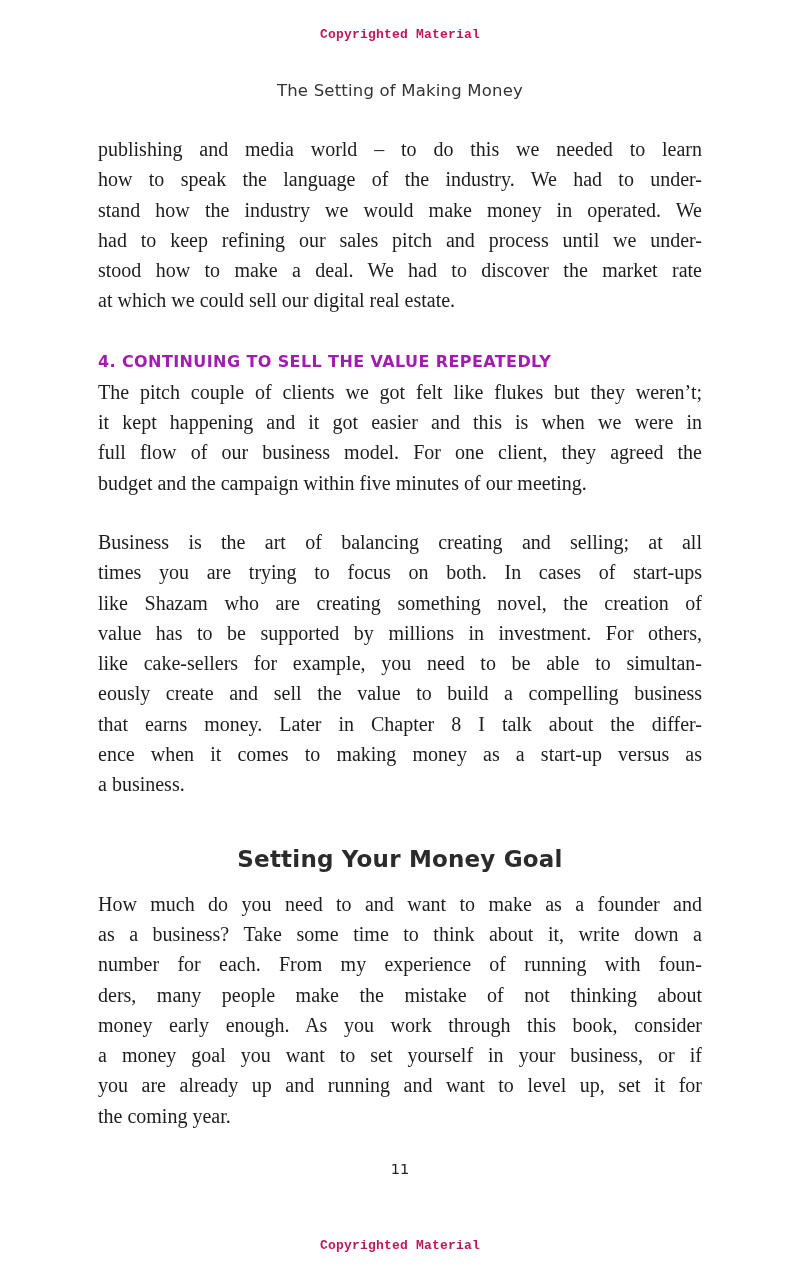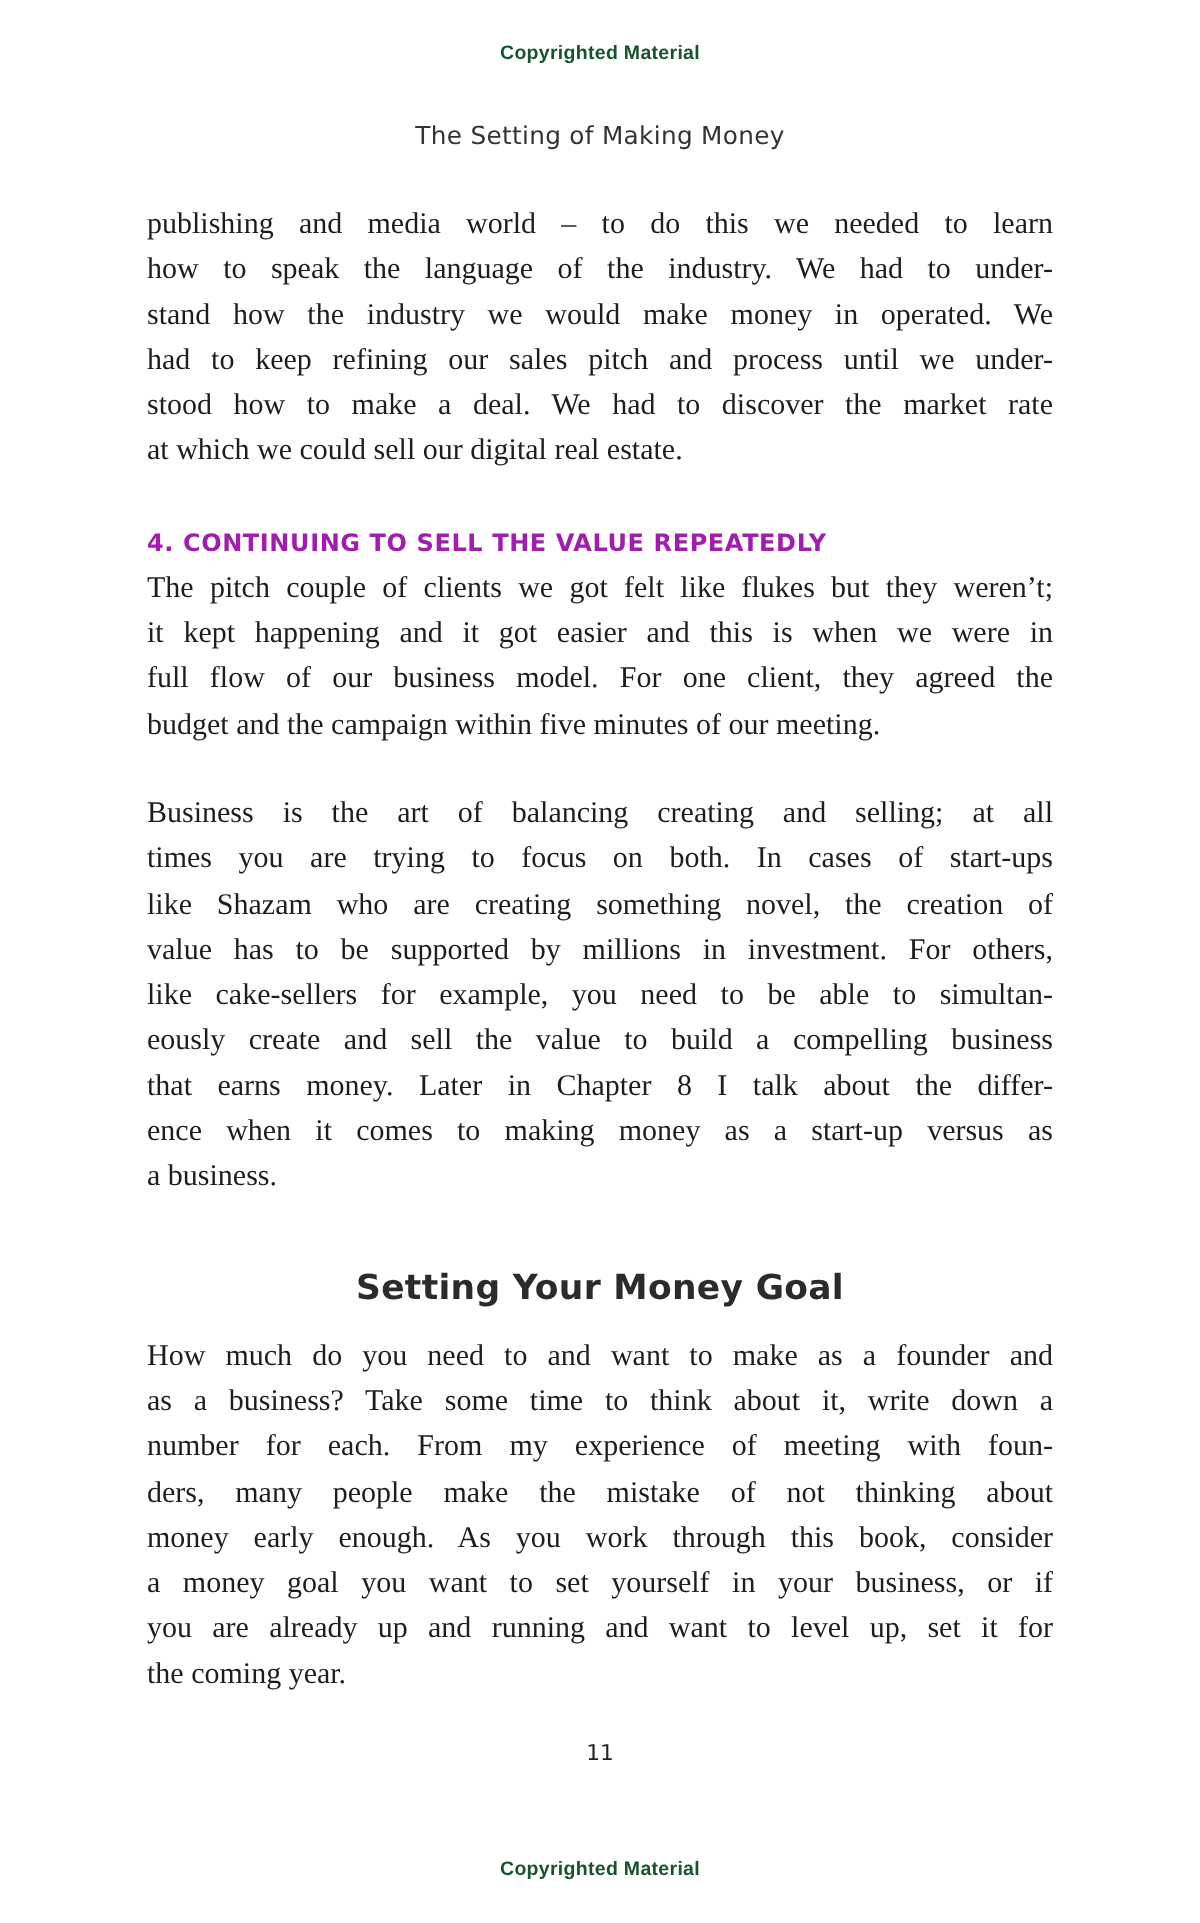--- a/index.html
+++ b/index.html
@@ -11,24 +11,24 @@
     overflow: hidden;
     font-family: "Liberation Serif", serif;
   }
   .centered {
     position: absolute;
     left: 0;
     width: 800px;
     text-align: center;
   }
   .copyright {
-    font-family: Liberation Sans, sans-serif;
+    font-family: Liberation Mono, monospace;
     font-size: 13px;
     font-weight: bold;
-    color: #14532d;
+    color: #be185d;
     letter-spacing: 0.2px;
   }
   #copyright-top { top: 27px; }
   #copyright-bottom { top: 1238px; }
   #running-header {
     top: 81px;
     font-family: "DejaVu Sans", sans-serif;
     font-size: 16.5px;
     color: #333333;
     letter-spacing: 0.2px;
@@ -115,21 +115,21 @@
       <div class="line">that earns money. Later in Chapter 8 I talk about the differ-</div>
       <div class="line">ence when it comes to making money as a start-up versus as</div>
       <div class="line last">a business.</div>
     </div>
 
   <div id="section-title">Setting Your Money Goal</div>
 
   <div id="p4" class="para">
       <div class="line">How much do you need to and want to make as a founder and</div>
       <div class="line">as a business? Take some time to think about it, write down a</div>
-      <div class="line">number for each. From my experience of meeting with foun-</div>
+      <div class="line">number for each. From my experience of running with foun-</div>
       <div class="line">ders, many people make the mistake of not thinking about</div>
       <div class="line">money early enough. As you work through this book, consider</div>
       <div class="line">a money goal you want to set yourself in your business, or if</div>
       <div class="line">you are already up and running and want to level up, set it for</div>
       <div class="line last">the coming year.</div>
     </div>
 
 </div>
 
 <div id="page-number" class="centered">11</div>

